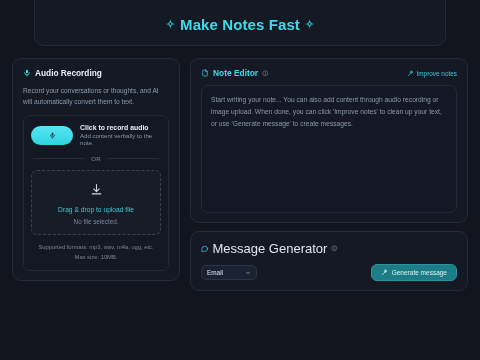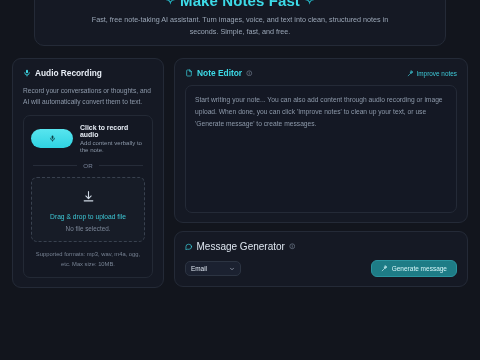--- a/index.html
+++ b/index.html
@@ -65,21 +65,21 @@
   
   .cols {
     position: absolute;
     top: 58px;
     left: 12px;
     right: 12px;
     bottom: 0;
     display: flex;
     gap: 10px;
   }
-  .col-left  { width: 152px; flex: none; display: flex; flex-direction: column; gap: 8px; }
+  .col-left  { width: 168px; flex: none; display: flex; flex-direction: column; gap: 8px; }
   .col-right { flex: 1; display: flex; flex-direction: column; gap: 8px; }
 
   .card {
     background: #151924;
     border: 1px solid #242a37;
     border-radius: 9px;
     padding: 9px 10px;
   }
 
   .card-head {
@@ -168,21 +168,21 @@
     padding: 8px 9px;
     font-size: 6.7px;
     line-height: 1.78;
     color: #8d99aa;
     overflow: hidden;
     cursor: text;
   }
 
   
   .msg-head { display: flex; align-items: center; gap: 4px; margin-bottom: 8px; }
-  .msg-title { font-size: 10px; color: #dde5ef; }
+  .msg-title { font-size: 13px; color: #dde5ef; }
   .msg-row { display: flex; align-items: center; justify-content: space-between; }
   .select {
     width: 56px; height: 15px;
     border: 1px solid #2c3442;
     border-radius: 5px;
     background: #1b2130;
     display: flex; align-items: center; justify-content: space-between;
     padding: 0 5px;
     font-size: 6.4px; color: #dde5ef;
     cursor: pointer;
@@ -206,21 +206,20 @@
 <body>
 
 <div class="page">
 
   <div class="hero">
     <div class="hero-title">
       <span class="tw ico">✧</span>
       <span>Make Notes Fast</span>
       <span class="tw ico">✧</span>
     </div>
-    <div class="hero-sub">Fast, free note-taking AI assistant. Turn images, voice, and text into clean, structured notes in seconds. Simple, fast, and free.</div>
   </div>
 
   <div class="cols">
 
     <div class="col-left">
 
       <div class="card">
         <div class="card-head">
           <span class="ico">
             <svg width="8" height="8" viewBox="0 0 24 24" fill="none" stroke="#3ddbe8" stroke-width="2.4" stroke-linecap="round" stroke-linejoin="round">

